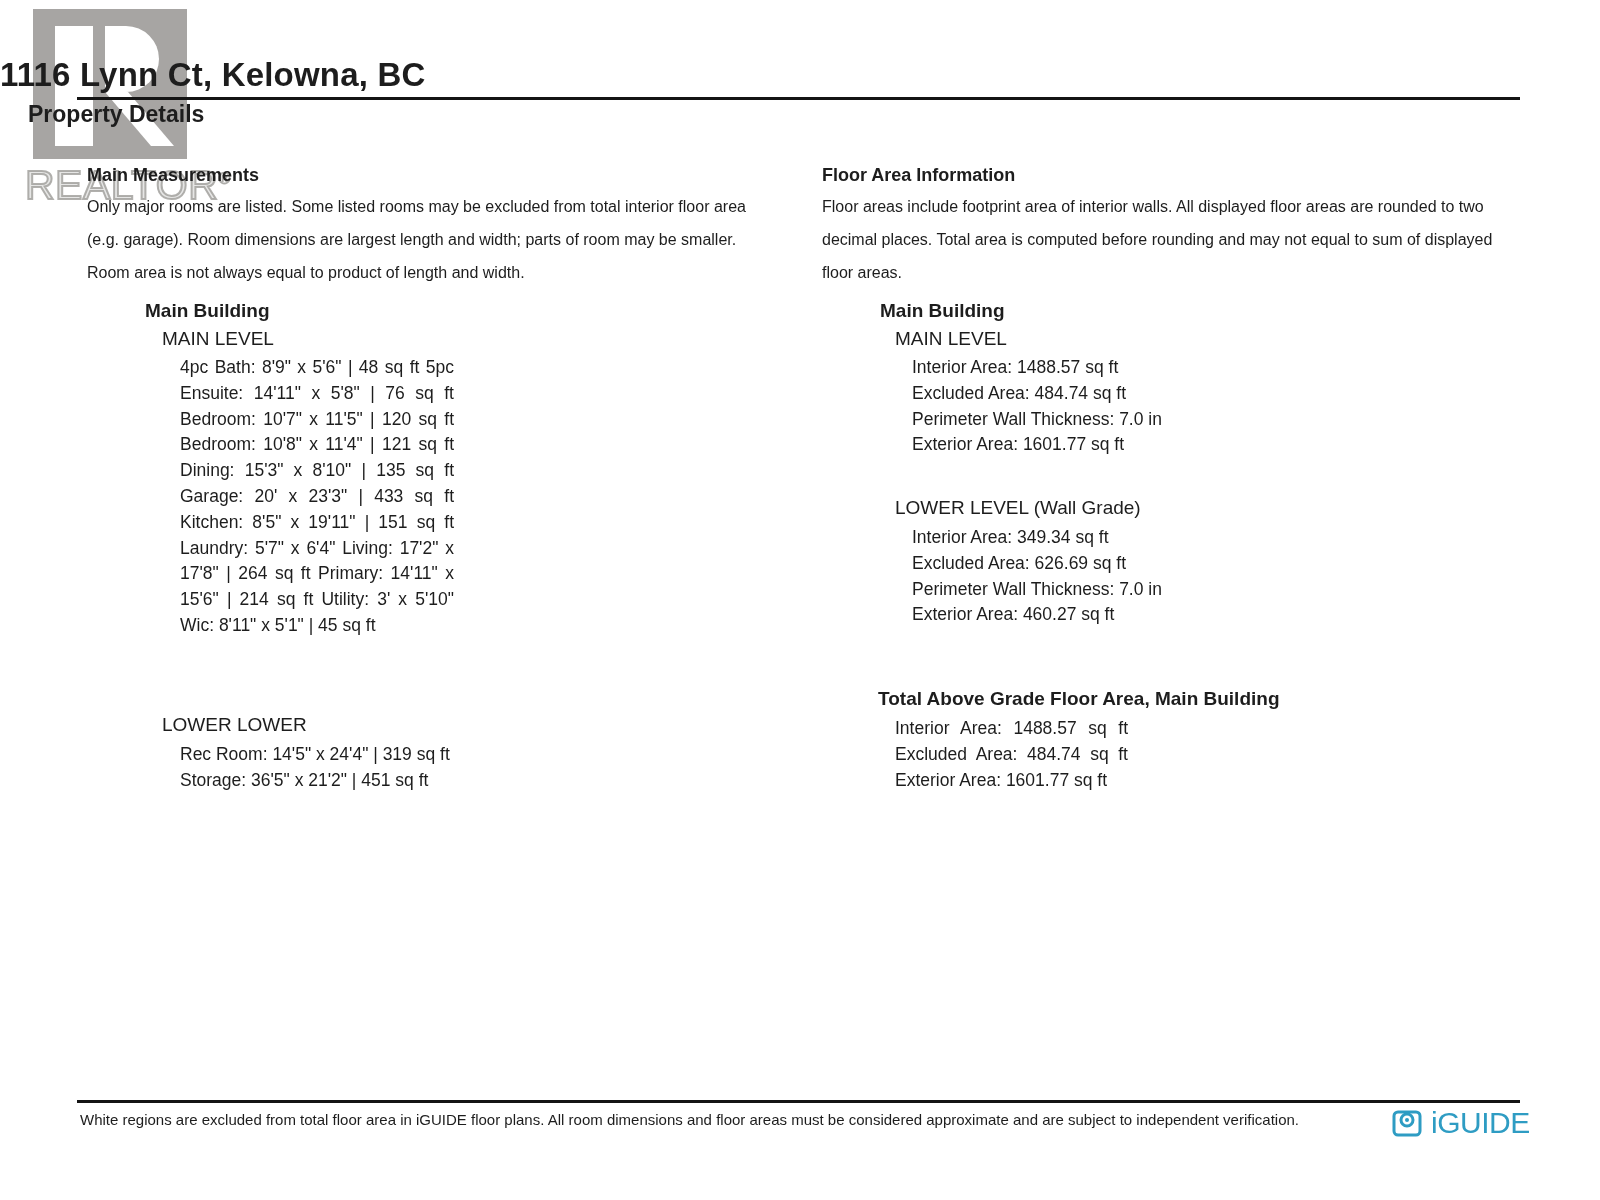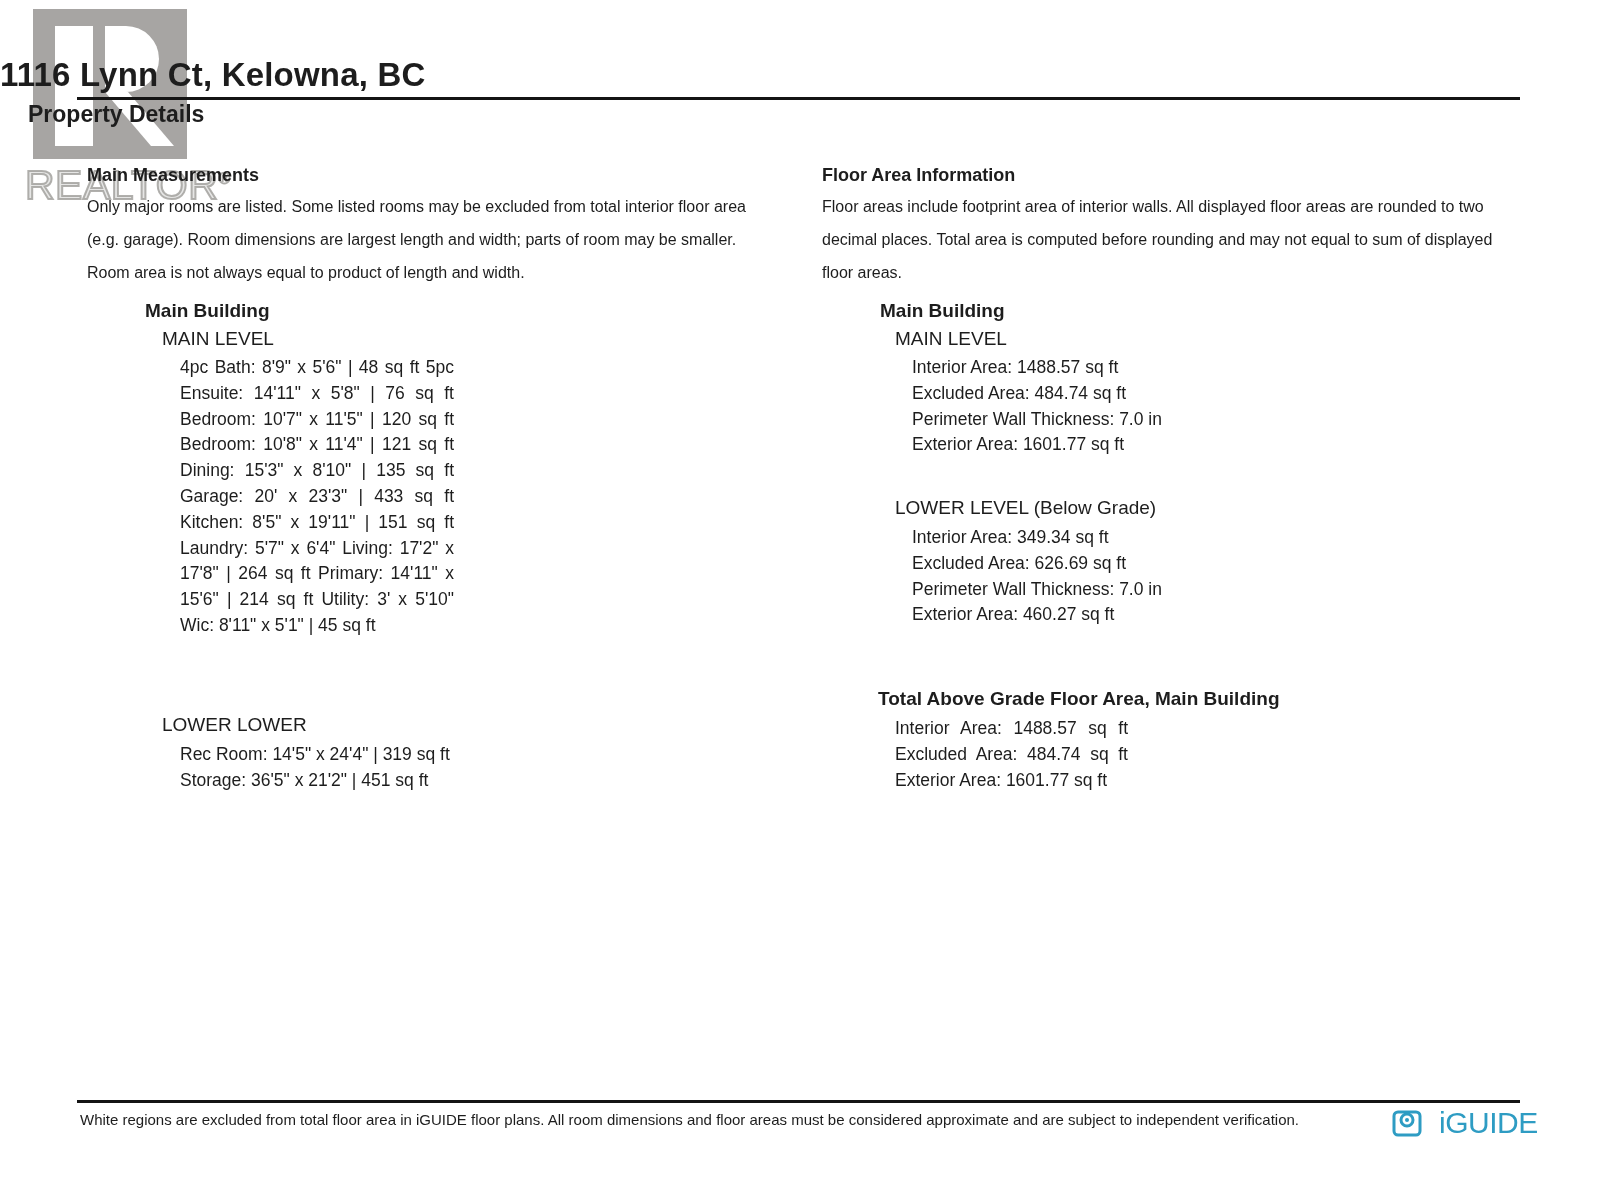--- a/index.html
+++ b/index.html
@@ -33,21 +33,21 @@
   .lvl{font-size:19px;z-index:2;white-space:nowrap;}
   .lines{z-index:2;}
   .rl{font-size:17.5px;line-height:25.8px;white-space:nowrap;}
   .wrapcol{width:274px;}
   .wrapcol .rl{white-space:normal;}
   .just{text-align:justify;text-align-last:justify;white-space:normal !important;}
   .totcol{width:233px;}
   .totcol .rl{white-space:normal;}
   
   .footer-text{left:80px;top:1111px;font-size:15px;z-index:2;white-space:nowrap;}
-  .iguide{left:1392px;top:1106px;display:flex;align-items:center;gap:17px;z-index:2;}
+  .iguide{left:1392px;top:1106px;display:flex;align-items:center;gap:9px;z-index:2;}
   .iguide-word{font-size:30px;color:#2e9cc3;letter-spacing:-0.5px;}
 </style>
 </head>
 <body>
 
 <div class="abs realtor-box">
   <svg width="154" height="150" viewBox="0 0 154 150" xmlns="http://www.w3.org/2000/svg">
     <rect x="0" y="0" width="154" height="150" fill="#a7a5a3"></rect>
     <rect x="22" y="17" width="38" height="120" fill="#ffffff"></rect>
     <path d="M72,17 L93,17 A33,33 0 0 1 93,83 L72,83 Z" fill="#ffffff"></path>
@@ -90,21 +90,21 @@
 
 <div class="abs h3" style="left:880px;top:300px;">Main Building</div>
 <div class="abs lvl" style="left:895px;top:328px;">MAIN LEVEL</div>
 <div class="abs lines" style="left:912px;top:355px;">
   <div class="rl">Interior Area: 1488.57 sq ft</div>
   <div class="rl">Excluded Area: 484.74 sq ft</div>
   <div class="rl">Perimeter Wall Thickness: 7.0 in</div>
   <div class="rl">Exterior Area: 1601.77 sq ft</div>
 </div>
 
-<div class="abs lvl" style="left:895px;top:497px;">LOWER LEVEL (Below Grade)</div>
+<div class="abs lvl" style="left:895px;top:497px;">LOWER LEVEL (Wall Grade)</div>
 <div class="abs lines" style="left:912px;top:525px;">
   <div class="rl">Interior Area: 349.34 sq ft</div>
   <div class="rl">Excluded Area: 626.69 sq ft</div>
   <div class="rl">Perimeter Wall Thickness: 7.0 in</div>
   <div class="rl">Exterior Area: 460.27 sq ft</div>
 </div>
 
 <div class="abs h3" style="left:878px;top:688px;">Total Above Grade Floor Area, Main Building</div>
 <div class="abs lines totcol" style="left:895px;top:716px;">
   <div class="rl just">Interior Area: 1488.57 sq ft</div>

